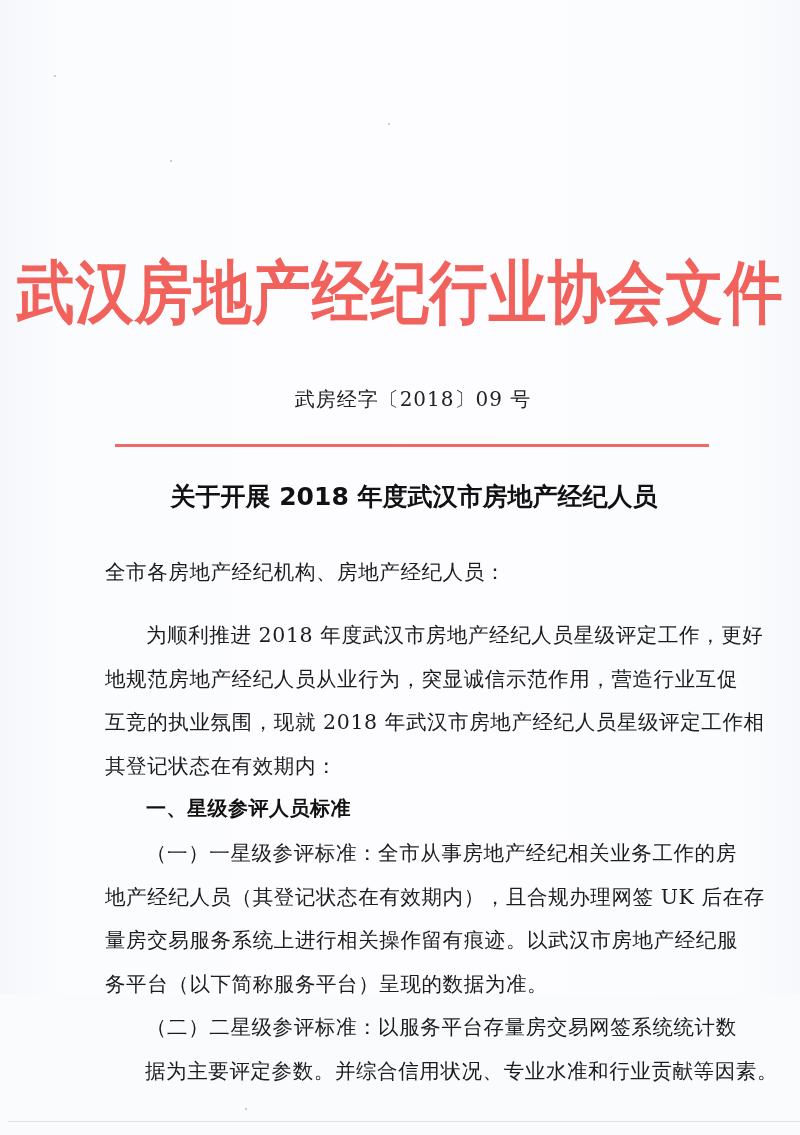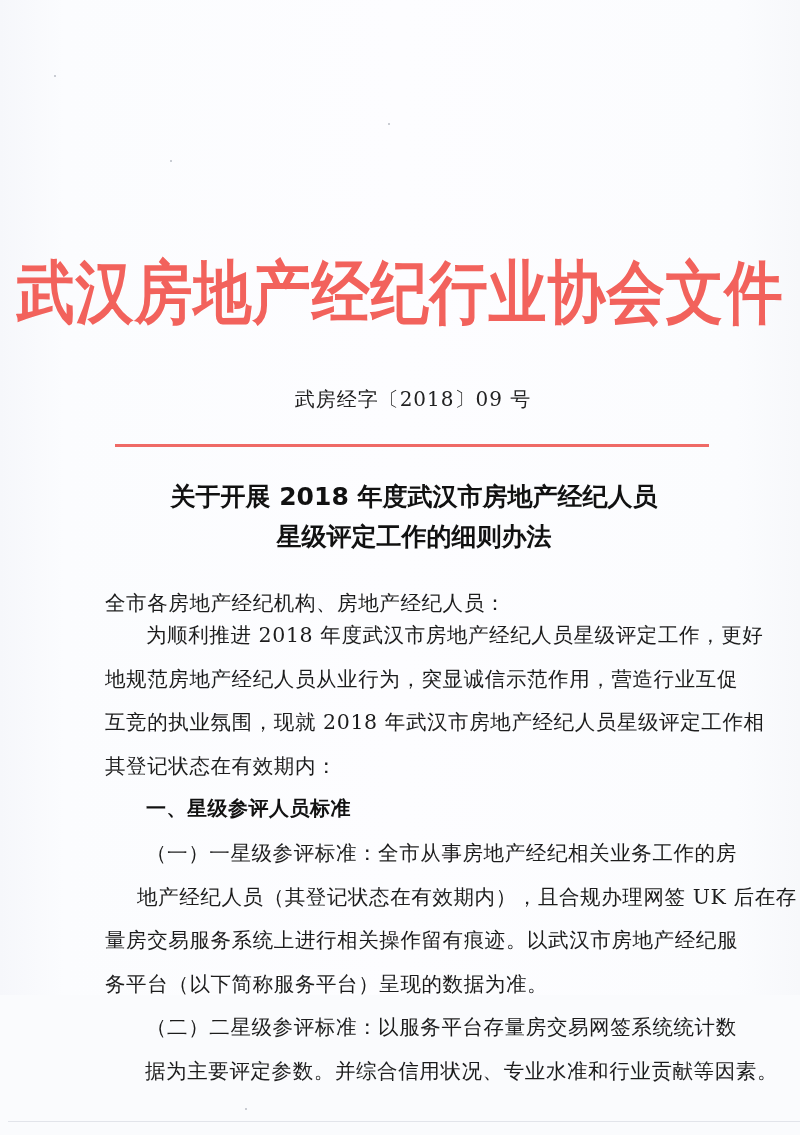--- a/index.html
+++ b/index.html
@@ -111,33 +111,32 @@
   <div class="speck" style="left:388px;top:123px;"></div>
   <div class="speck" style="left:245px;top:1108px;"></div>
 
   <div class="header-title">武汉房地产经纪行业协会文件</div>
 
   <div class="doc-number">武房经字〔2018〕09 号</div>
 
   <div class="red-rule"></div>
 
   <div class="doc-title l1">关于开展 2018 年度武汉市房地产经纪人员</div>
-  <div class="doc-title l2">星级评定工作的细则办法</div>
 
-  <div class="body-line" style="top:589px;">全市各房地产经纪机构、房地产经纪人员：</div>
+  <div class="body-line" style="top:558px;">全市各房地产经纪机构、房地产经纪人员：</div>
 
   <div class="body-line indent" style="top:621px;">为顺利推进 2018 年度武汉市房地产经纪人员星级评定工作，更好</div>
   <div class="body-line" style="top:665px;">地规范房地产经纪人员从业行为，突显诚信示范作用，营造行业互促</div>
   <div class="body-line" style="top:708px;">互竞的执业氛围，现就 2018 年武汉市房地产经纪人员星级评定工作相</div>
   <div class="body-line" style="top:752px;">其登记状态在有效期内：</div>
 
   <div class="section-heading" style="top:795px;">一、星级参评人员标准</div>
 
   <div class="body-line indent" style="top:839px;">（一）一星级参评标准：全市从事房地产经纪相关业务工作的房</div>
-  <div class="body-line" style="top:883px;margin-left:32px;">地产经纪人员（其登记状态在有效期内），且合规办理网签 UK 后在存</div>
+  <div class="body-line" style="top:883px;">地产经纪人员（其登记状态在有效期内），且合规办理网签 UK 后在存</div>
   <div class="body-line" style="top:926px;">量房交易服务系统上进行相关操作留有痕迹。以武汉市房地产经纪服</div>
   <div class="body-line" style="top:970px;">务平台（以下简称服务平台）呈现的数据为准。</div>
 
   <div class="body-line indent" style="top:1013px;text-align:right;">（二）二星级参评标准：以服务平台存量房交易网签系统统计数</div>
   <div class="body-line" style="top:1057px;margin-left:40px;">据为主要评定参数。并综合信用状况、专业水准和行业贡献等因素。</div>
 
   <div class="page-bottom-line"></div>
 </div>
 
 </body></html>

